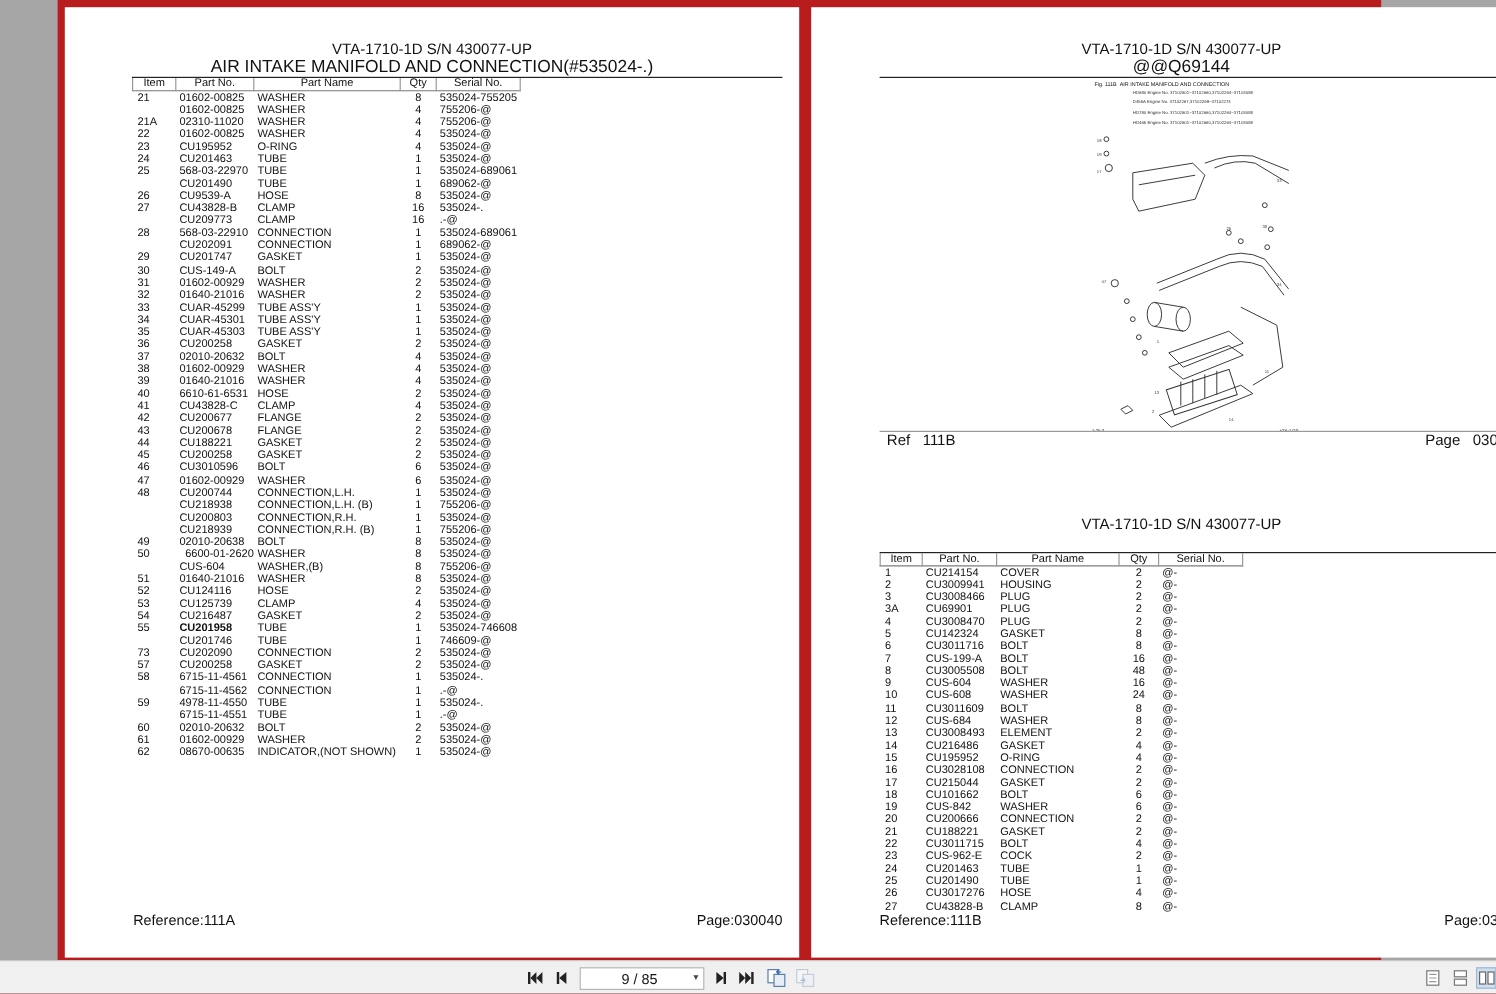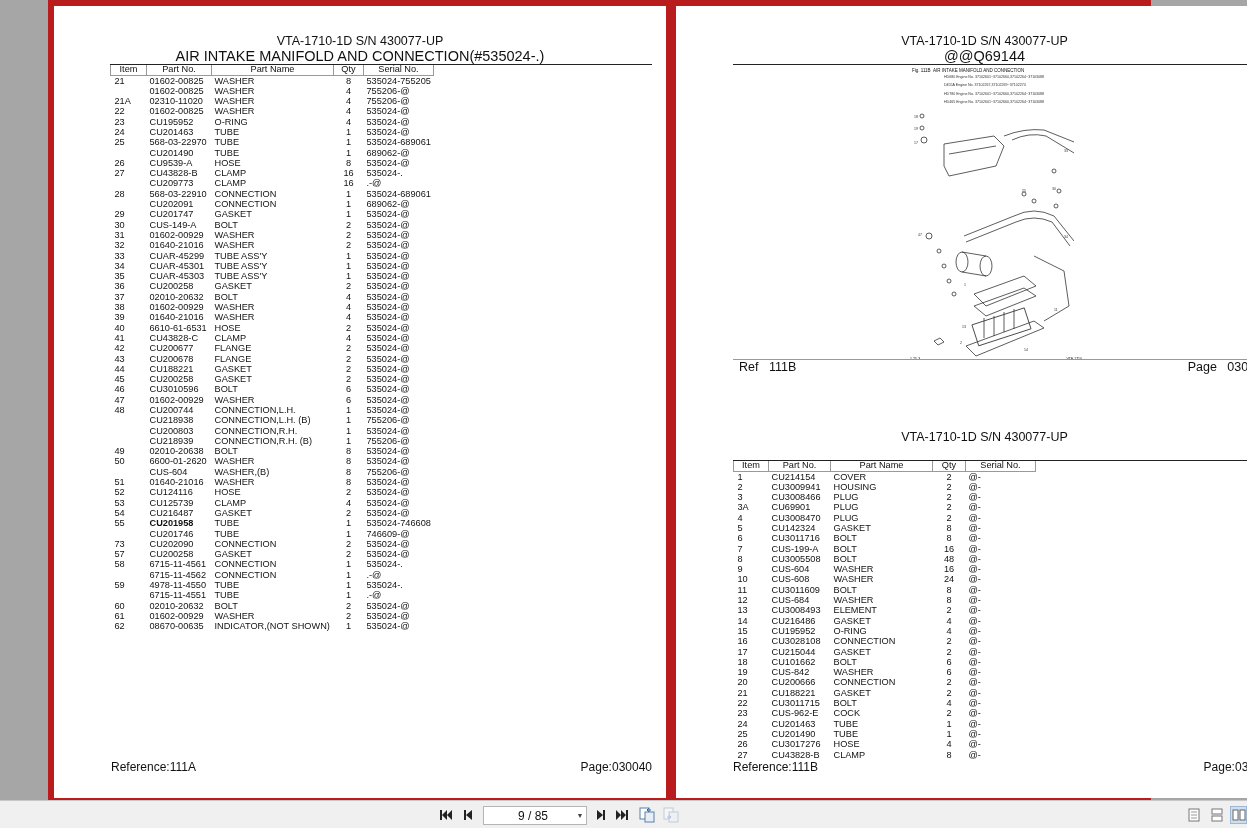--- a/index.html
+++ b/index.html
@@ -305,21 +305,21 @@
           </tr>
           <tr>
             <td class="c-item">49</td>
             <td style="padding-left: 3px;">02010-20638</td>
             <td style="padding-left: 3px;">BOLT</td>
             <td class="c-qty">8</td>
             <td style="padding-left: 3px;">535024-@</td>
           </tr>
           <tr>
             <td class="c-item">50</td>
-            <td style="padding-left: 3px;">6600-01-2620</td>
+            <td style="padding-left: 3px; text-align: right;">6600-01-2620</td>
             <td style="padding-left: 3px;">WASHER</td>
             <td class="c-qty">8</td>
             <td style="padding-left: 3px;">535024-@</td>
           </tr>
           <tr>
             <td class="c-item"></td>
             <td style="padding-left: 3px;">CUS-604</td>
             <td style="padding-left: 3px;">WASHER,(B)</td>
             <td class="c-qty">8</td>
             <td style="padding-left: 3px;">755206-@</td>

